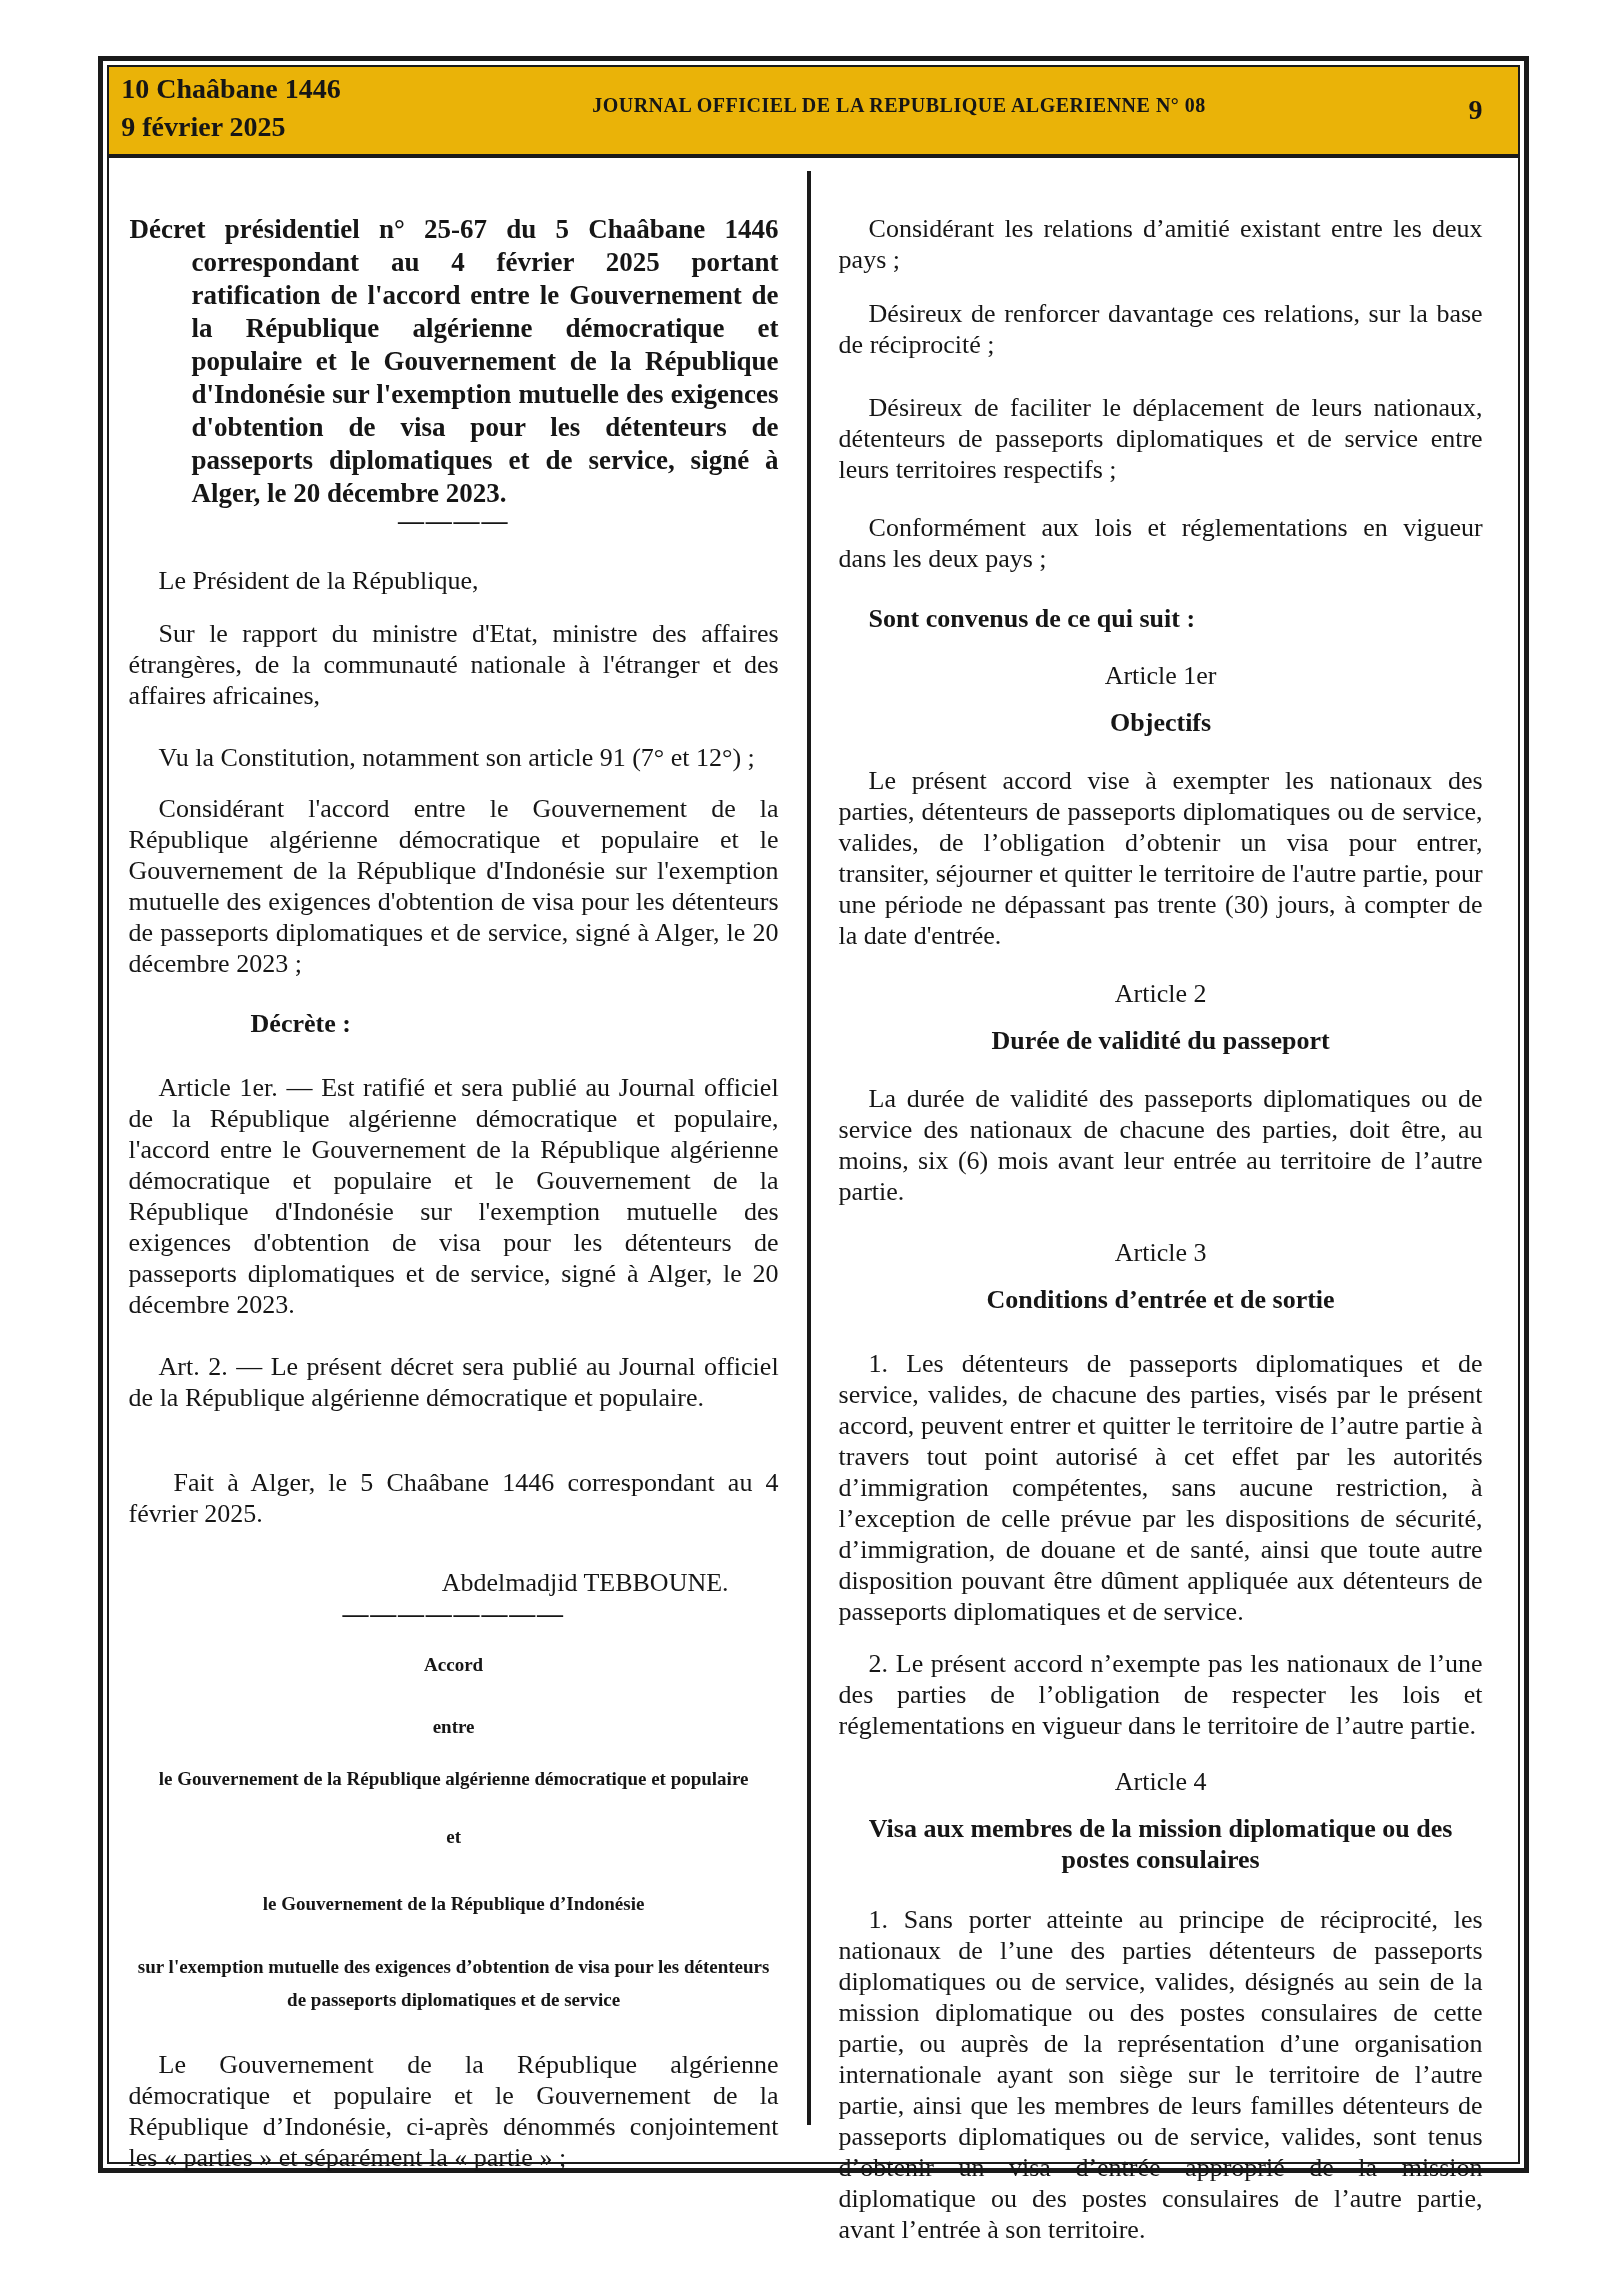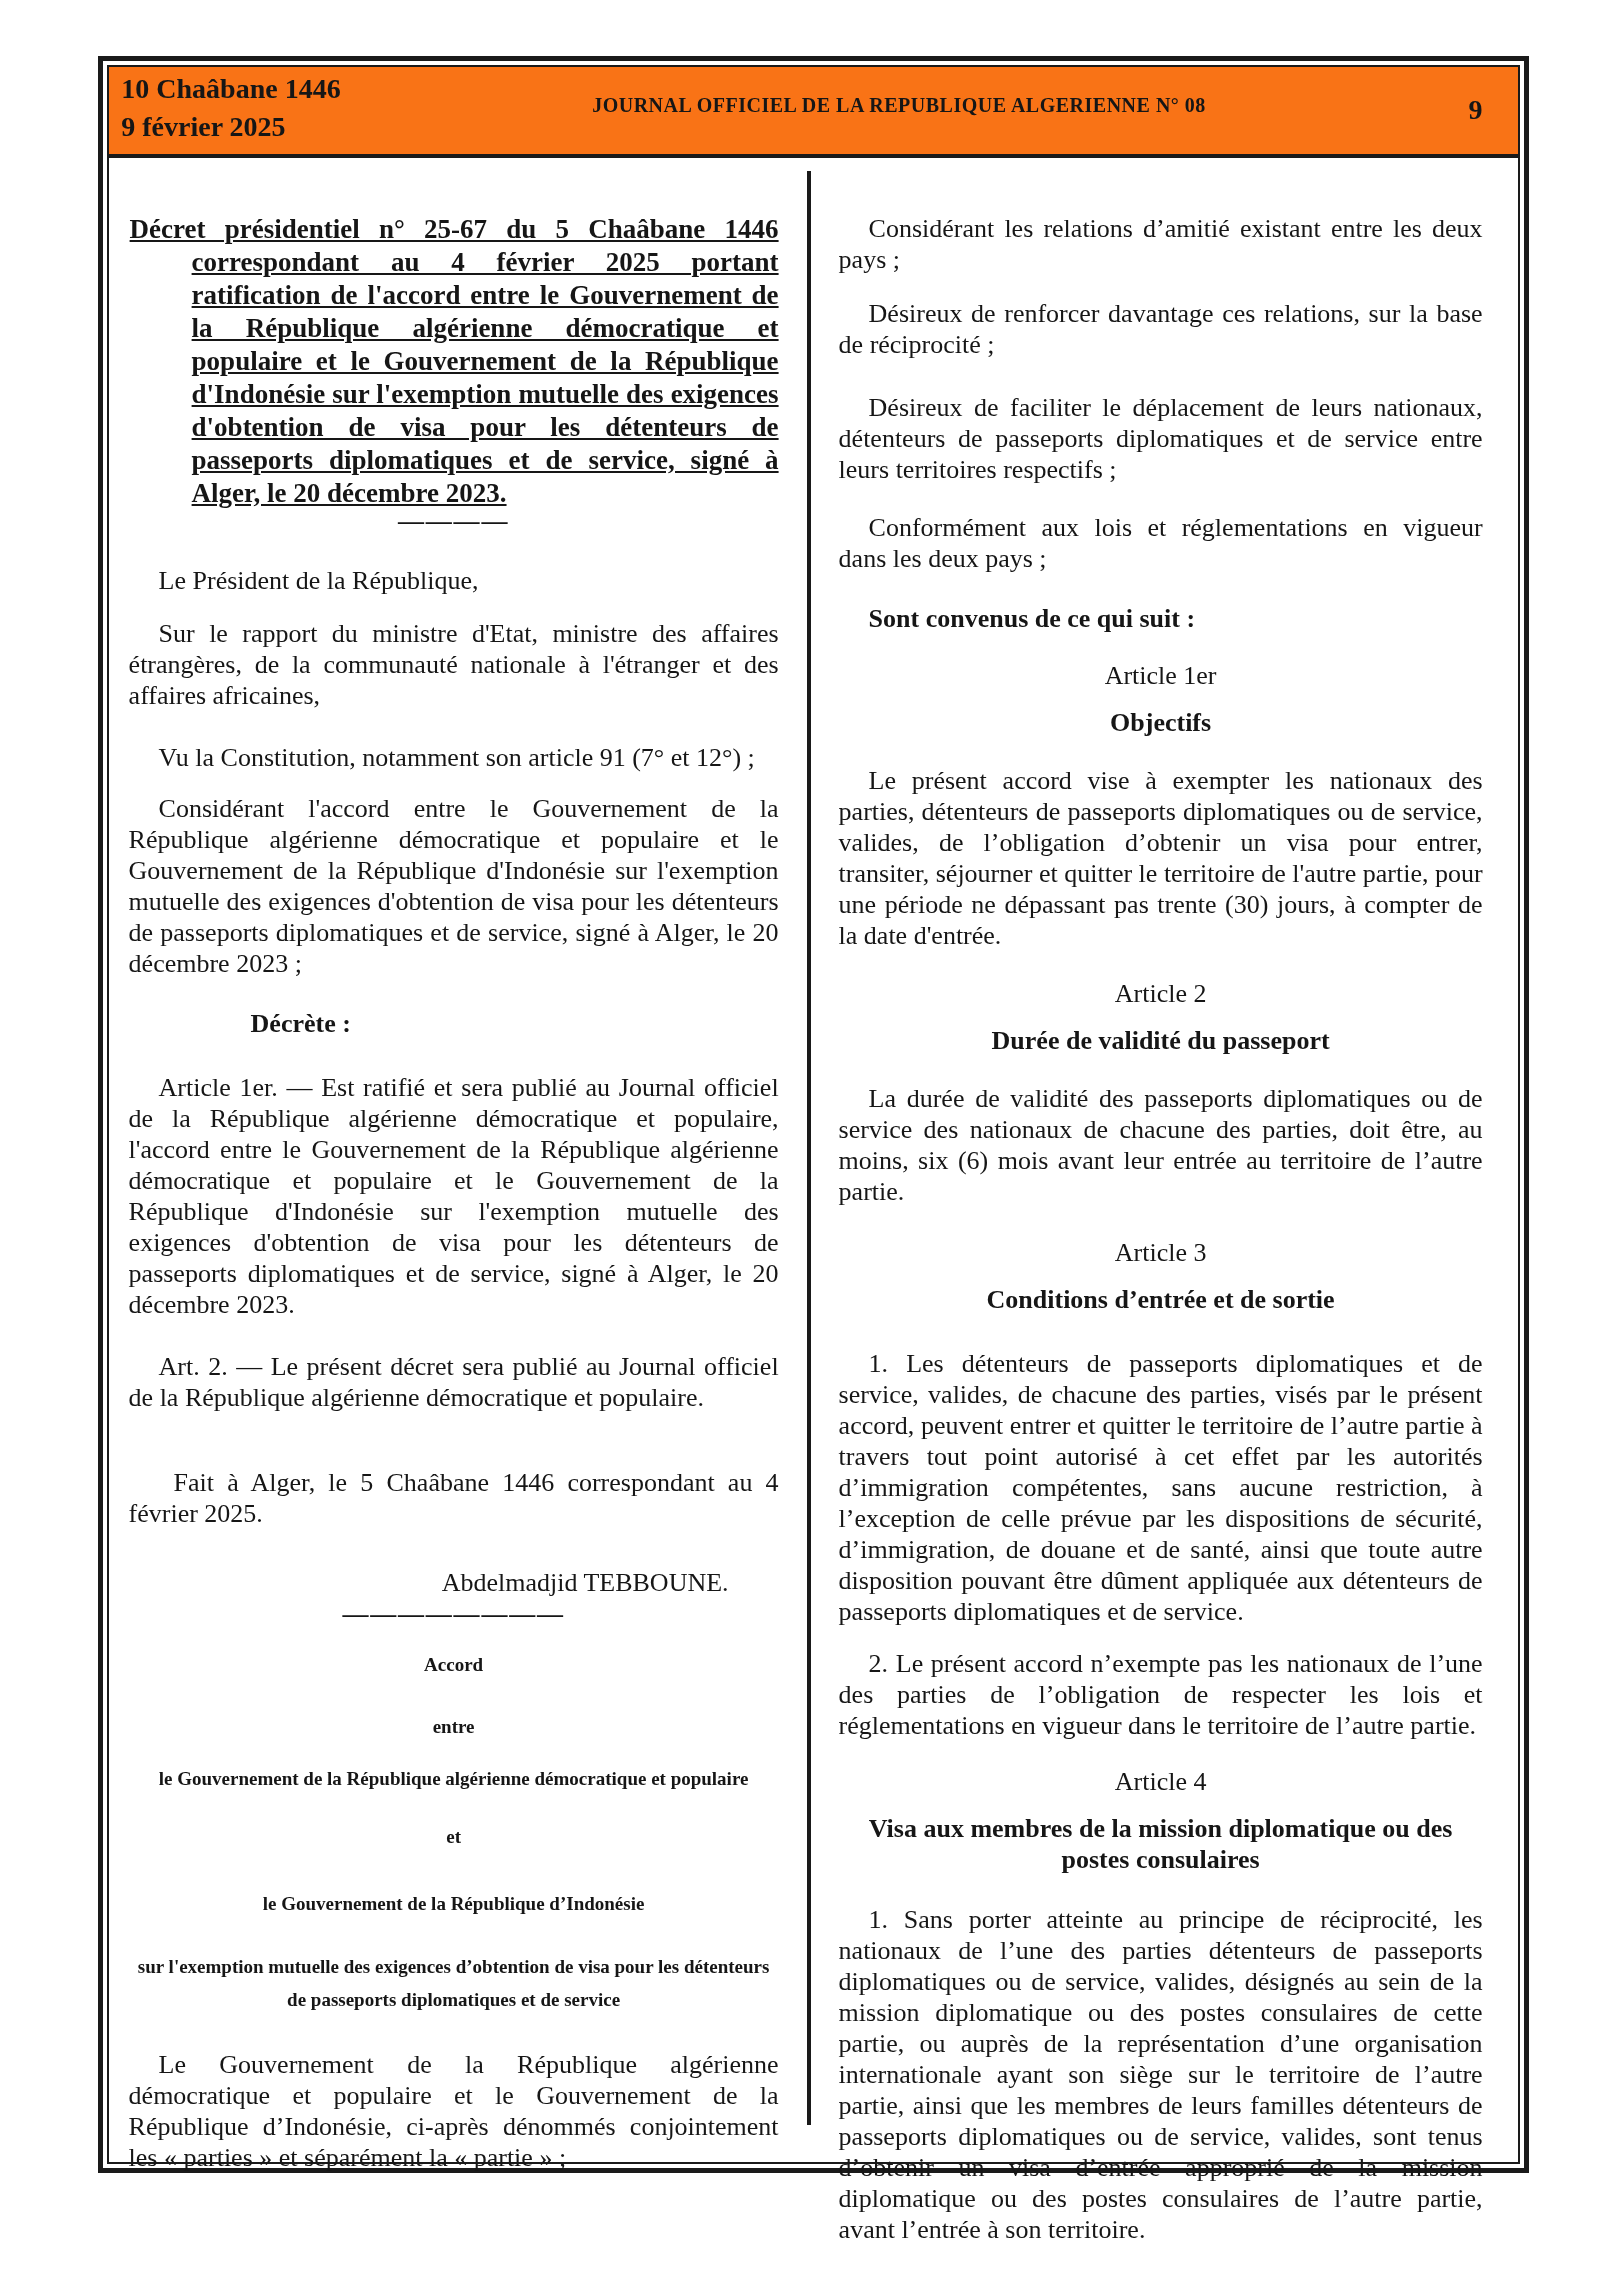--- a/index.html
+++ b/index.html
@@ -10,21 +10,21 @@
   }
   .frame-outer{
     position:absolute;left:98px;top:56px;width:1431px;height:2117px;
     box-sizing:border-box;border:5.4px solid #1a1a1a;
   }
   .frame-inner{
     position:absolute;left:3.6px;top:3.6px;right:3.6px;bottom:3.6px;
     border:2.7px solid #1a1a1a;
   }
   .band{
-    height:87px;background:#f97316;border-bottom:4.5px solid #1a1a1a;position:relative;
+    height:87px;background:#eab308;border-bottom:4.5px solid #1a1a1a;position:relative;
   }
   .band-dates{
     position:absolute;left:12.7px;top:3.6px;font-weight:bold;font-size:28px;line-height:38px;
   }
   .band-title{
     position:absolute;left:171px;right:0;top:27px;text-align:center;
     font-weight:bold;font-size:20px;letter-spacing:0.5px;white-space:nowrap;
   }
   .band-page{
     position:absolute;right:36px;top:27px;font-weight:bold;font-size:28px;
@@ -33,21 +33,21 @@
     position:absolute;left:698px;top:104px;width:4.5px;height:1954px;background:#1a1a1a;
   }
   .col{
     position:absolute;font-size:26px;line-height:31px;text-align:justify;
   }
   .col-l{left:20px;top:146px;width:650px;}
   .col-r{left:730px;top:146px;width:644px;}
   .p{margin:0 0 27px 0;text-indent:30px;}
   .decree-title{
     font-weight:bold;font-size:27px;line-height:33px;
-    padding-left:63px;text-indent:-62px;margin:0;text-decoration:underline;
+    padding-left:63px;text-indent:-62px;margin:0;
   }
   .sep{
     text-align:center;text-indent:0;letter-spacing:1.8px;line-height:22px;
     margin:0 0 33px 0;font-weight:bold;
   }
   .sep2{
     text-align:center;text-indent:0;letter-spacing:1.8px;line-height:31px;
     margin:0 0 18px 0;font-weight:bold;
   }
   .decrete{font-weight:bold;text-indent:0;margin:0 0 33px 122px;text-align:left;}

